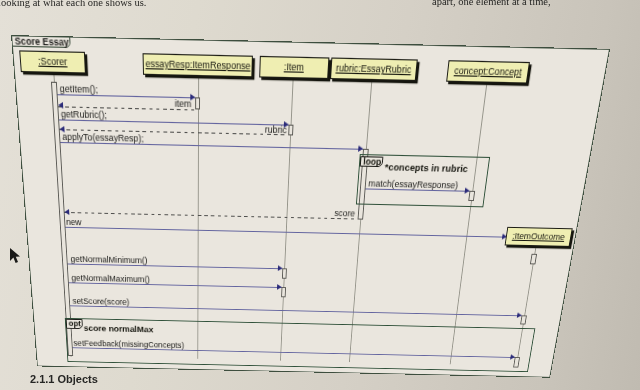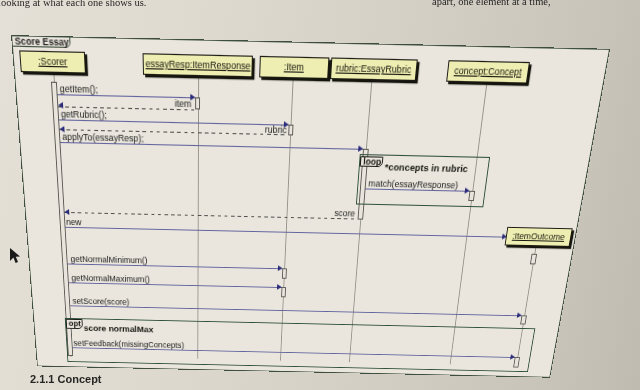--- a/index.html
+++ b/index.html
@@ -150,18 +150,18 @@
     <div class="obj" style="left:320.9px;top:12.5px;width:86.9px;height:19px;">
       <span>rubric:EssayRubric</span>
       </div>
     <div class="obj" style="left:439px;top:12.5px;width:82.1px;height:19px;">
       <span>concept:Concept</span>
       </div>
 
     <div class="frametab">Score Essay</div>
   </div>
 
-  <div class="toptext" style="left:30px;top:373px;font-family:'Liberation Sans',sans-serif;font-weight:bold;font-size:11px;">2.1.1 Concept</div>
+  <div class="toptext" style="left:30px;top:373px;font-family:'Liberation Sans',sans-serif;font-weight:bold;font-size:11px;">2.1.1 Objects</div>
 
   <svg class="cursor" style="position:absolute;left:8px;top:246px;width:14px;height:20px;" viewBox="0 0 14 20">
     <path d="M2 2 L2 15 L5.4 11.6 L7.6 17 L10 16 L7.8 10.8 L12 10.6 Z" fill="#1a1a18"></path>
   </svg>
 </div>
 
 </body></html>

